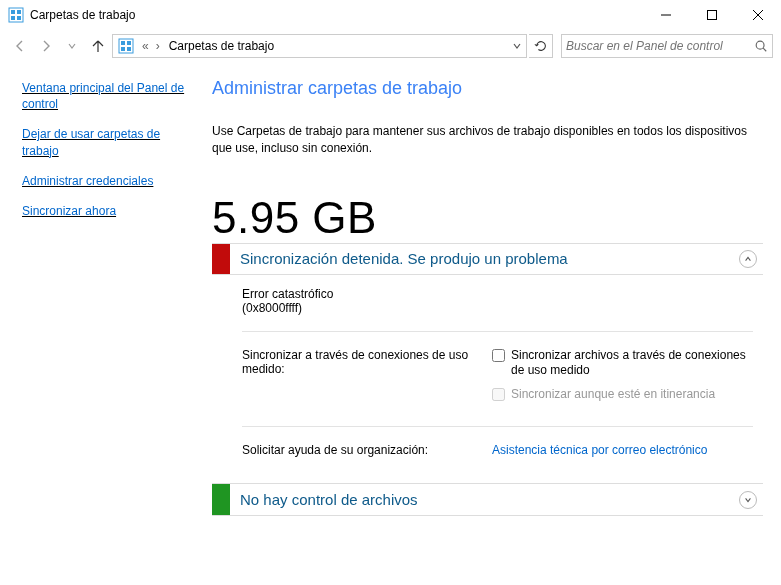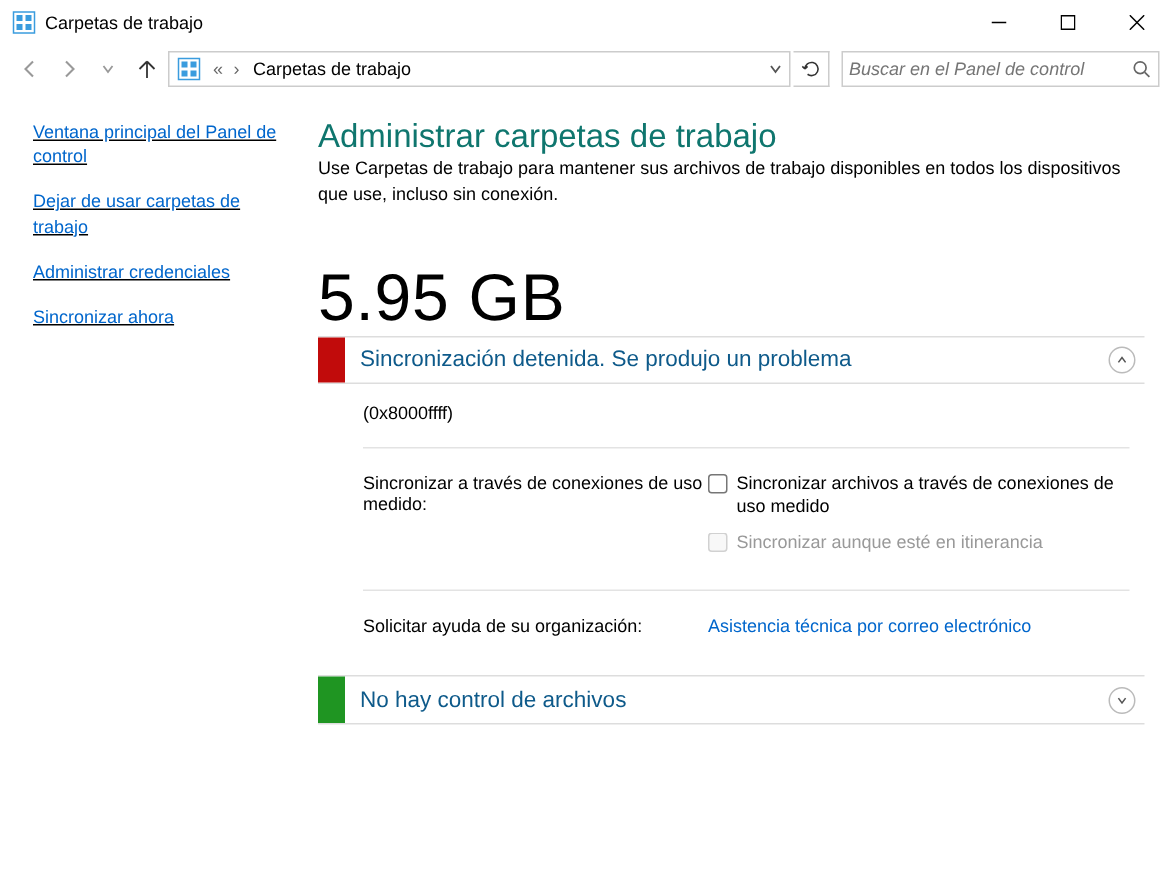--- a/index.html
+++ b/index.html
@@ -91,24 +91,24 @@
     font-size: 12px;
     margin-bottom: 14px;
     line-height: 1.35;
     cursor: pointer;
   }
   .main {
     flex: 1;
     padding: 16px 18px 0 12px;
   }
   .page-title {
-    color: #0f766e;
-    font-size: 22px;
+    color: #3b82f6;
+    font-size: 18px;
     font-weight: 400;
-    margin-bottom: 0;
+    margin-bottom: 24px;
   }
   .page-desc {
     font-size: 12px;
     line-height: 1.4;
     margin-bottom: 36px;
   }
   .big-num {
     font-size: 44px;
     font-weight: 300;
     letter-spacing: 0.5px;
@@ -147,20 +147,21 @@
     margin-right: 6px;
   }
   .panel-body {
     padding: 12px 10px 16px 30px;
     border-bottom: 1px solid #ddd;
   }
   .err-title { font-size: 12px; }
   .err-code { font-size: 12px; margin-bottom: 16px; }
   .row2 {
     display: flex;
+    gap: 20px;
     padding: 10px 0;
   }
   .row2 > .left { flex: 0 0 230px; }
   .row2 > .right { flex: 1; }
   .divider { border-top: 1px solid #e3e3e3; margin: 6px 0; }
   .cb-row { display: flex; align-items: flex-start; gap: 6px; margin-bottom: 8px; }
   .cb-row input { margin-top: 1px; }
   .cb-row label { font-size: 12px; line-height: 1.3; }
   .cb-row.disabled label { color: #999; }
   .link { color: #0066cc; cursor: pointer; }
@@ -273,20 +274,21 @@
     <div class="panel-header">
       <div class="stripe red"></div>
       <div class="ph-title">Sincronización detenida. Se produjo un problema</div>
       <span class="chevron">
         <svg width="8" height="8" viewBox="0 0 10 10">
             <path d="M2 7 L5 3 L8 7" fill="none" stroke="#555" stroke-width="1.3"></path>
           </svg>
       </span>
     </div>
     <div class="panel-body">
+      <div class="err-title">Error catastrófico</div>
       <div class="err-code">(0x8000ffff)</div>
       <div class="divider"></div>
       <div class="row2">
         <div class="left">Sincronizar a través de conexiones de uso medido:</div>
         <div class="right">
           <div class="cb-row">
             <input type="checkbox" style="">
             <label>Sincronizar archivos a través de conexiones de uso medido</label>
           </div>
           <div class="cb-row disabled">

